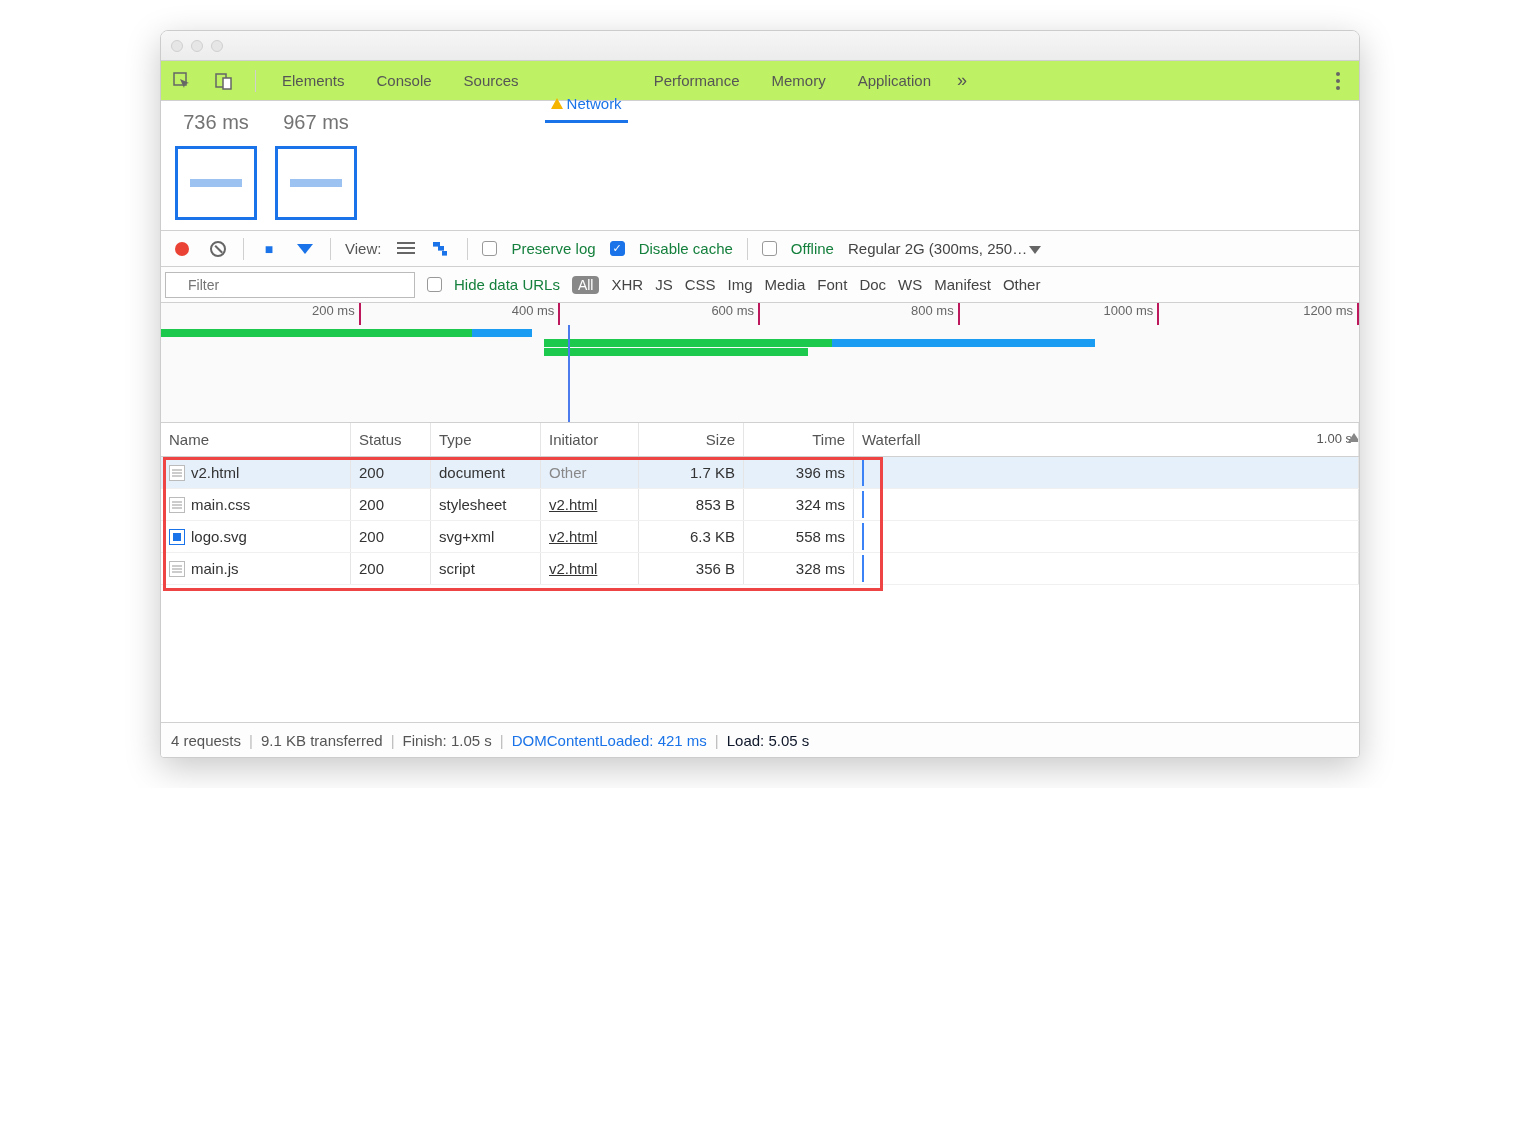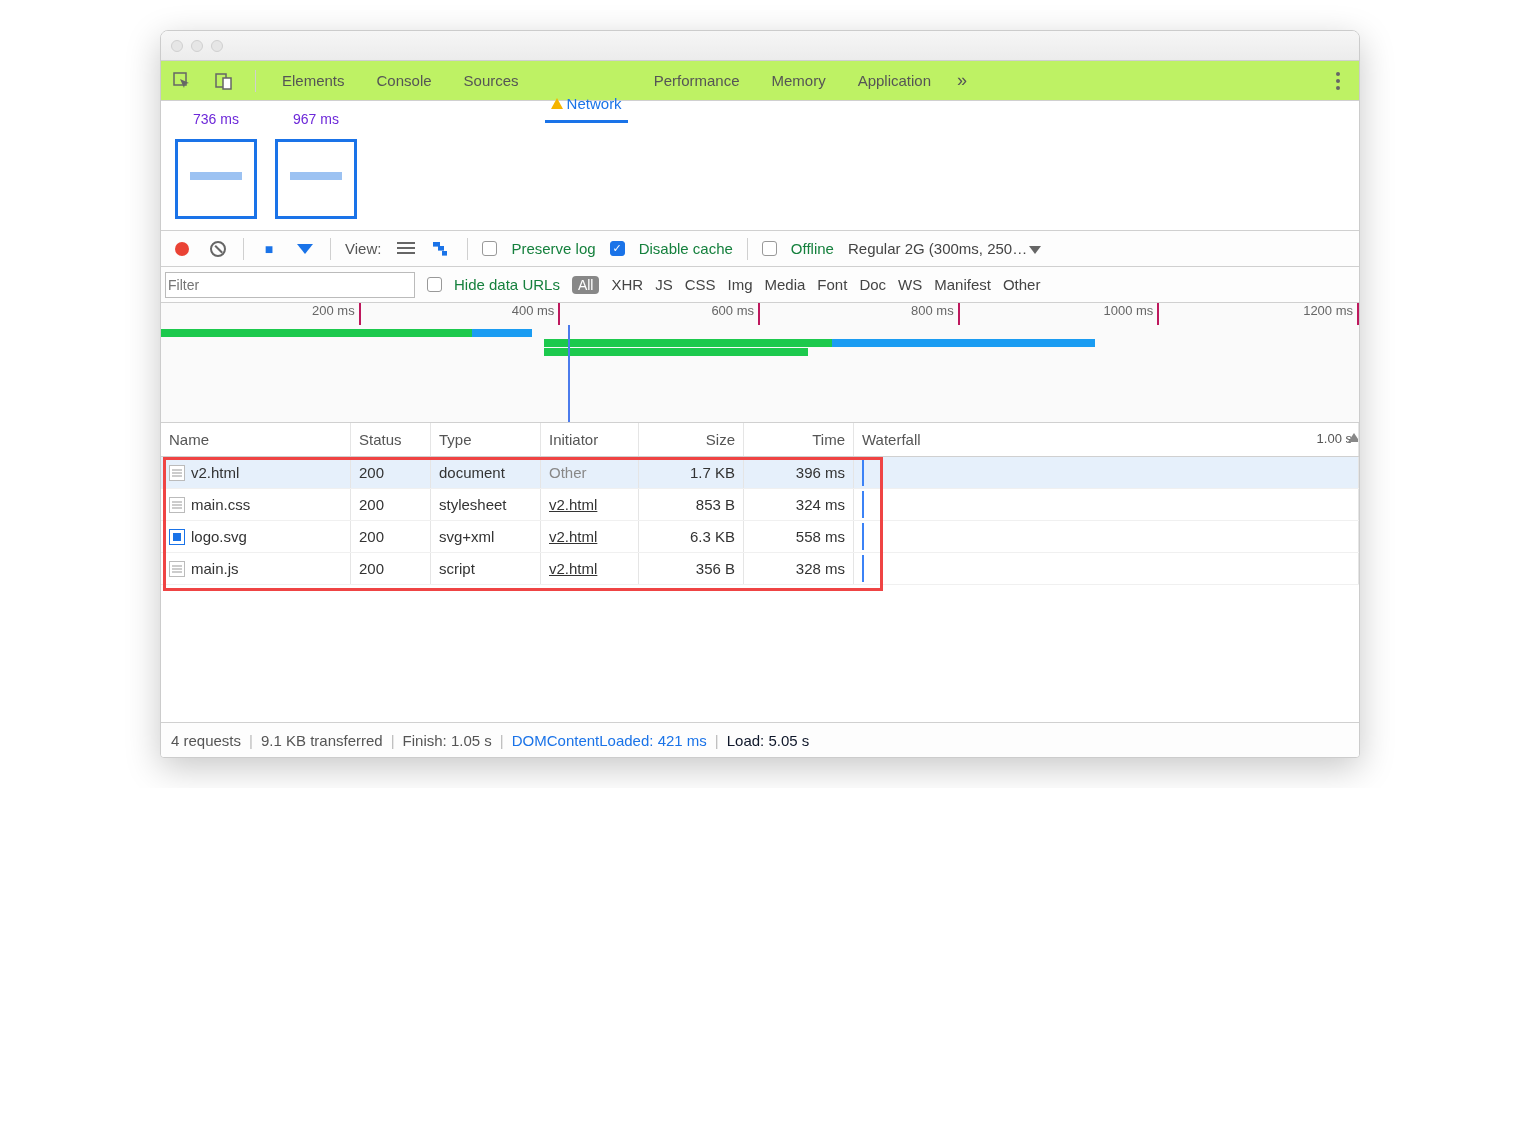--- a/index.html
+++ b/index.html
@@ -12,42 +12,42 @@
 .tabs { display:flex; align-items:center; height:40px; border-bottom:1px solid #d0d0d0; padding:0 10px; gap:20px; background:#bef264;}
 .tab { color:#555; padding:8px 6px; cursor:pointer; white-space:nowrap;}
 .tab.active { color:#1a73e8; border-bottom:3px solid #1a73e8; margin-bottom:-1px; font-weight:400;margin-top:48px;}
 .tab .warnico { display:inline-block; width:0;height:0;border-left:6px solid transparent;border-right:6px solid transparent;border-bottom:11px solid #f5b400; vertical-align:baseline; margin-right:4px;}
 .icon-btn { width:22px;height:22px; display:inline-flex;align-items:center;justify-content:center; cursor:pointer; color:#555;}
 .overflow { font-size:18px; color:#555;}
 .kebab { display:flex;flex-direction:column;gap:3px;}
 .kebab span{width:4px;height:4px;border-radius:50%;background:#666;}
 .filmstrip { display:flex; gap:18px; padding:10px 14px; height:130px; border-bottom:1px solid #d0d0d0;}
 .frame { display:flex;flex-direction:column;align-items:center;}
-.frame-label{font-size:14px;color:#6d28d9;margin-bottom:12px;}
+.frame-label{font-size:20px;color:#737373;margin-bottom:12px;}
 .thumb{width:82px;height:80px;border:3px solid #1a73e8;background:#fff;position:relative;}
 .thumb::after{content:"";position:absolute;left:12px;right:12px;top:30px;height:8px;background:#9cc2f2;}
 .toolbar{display:flex;align-items:center;height:36px;border-bottom:1px solid #d0d0d0;padding:0 10px;gap:14px;background:#fdfdfd;}
 .rec{width:14px;height:14px;border-radius:50%;background:#ea4335;}
 .ban{width:16px;height:16px;border:2px solid #666;border-radius:50%;position:relative;}
 .ban::after{content:"";position:absolute;left:1px;right:1px;top:50%;height:2px;background:#666;transform:rotate(45deg) translateY(-50%);}
 .sep{width:1px;height:22px;background:#d0d0d0;}
 .cam{color:#1a73e8;font-size:14px;}
 .funnel{width:0;height:0;border-left:8px solid transparent;border-right:8px solid transparent;border-top:10px solid #1a73e8;}
 .viewlabel{color:#555;}
 .viewbtn{width:18px;height:14px;}
 .vb1{background:repeating-linear-gradient(#666,#666 2px,transparent 2px,transparent 5px);}
 .vb2{background:linear-gradient(90deg,#1a73e8 40%,transparent 40%),linear-gradient(90deg,transparent 30%,#1a73e8 30%,#1a73e8 60%,transparent 60%),linear-gradient(90deg,transparent 50%,#1a73e8 50%,#1a73e8 80%,transparent 80%);background-size:100% 33%;background-repeat:no-repeat;background-position:0 0,0 50%,0 100%;}
 .chk{width:15px;height:15px;border:1px solid #999;border-radius:3px;display:inline-flex;align-items:center;justify-content:center;background:#fff;}
 .chk.on{background:#1a73e8;border-color:#1a73e8;color:#fff;}
 .chk.on::after{content:"✓";font-size:11px;line-height:1;}
 .tlabel{color:#15803d;white-space:nowrap;}
 .throttle{color:#444;white-space:nowrap;overflow:hidden;}
 .tri{display:inline-block;width:0;height:0;border-left:6px solid transparent;border-right:6px solid transparent;border-top:8px solid #666;margin-left:2px;vertical-align:middle;}
 .filterbar{display:flex;align-items:center;height:36px;border-bottom:1px solid #d0d0d0;padding:0 4px;gap:12px;background:#fdfdfd;}
-.filterinput{width:250px;height:26px;border:1px solid #bbb;padding:0 2px;font-size:14px;color:#888;}
+.filterinput{width:250px;height:26px;border:1px solid #bbb;padding:0 22px;font-size:14px;color:#888;}
 .pill{background:#888;color:#fff;border-radius:4px;padding:1px 6px;font-size:14px;}
 .ftype{color:#444;cursor:pointer;}
 .overview{height:120px;border-bottom:1px solid #d0d0d0;position:relative;background:#fafafa;}
 .ticks{position:absolute;top:0;left:0;right:0;height:22px;display:flex;}
 .tick{flex:1;text-align:right;color:#666;font-size:13px;padding-right:4px;border-right:2px solid #be185d;}
 .ovbars{position:absolute;left:0;right:0;top:26px;height:22px;}
 .bar{position:absolute;height:8px;}
 .g{background:#1cc94d;}
 .b{background:#1a9cf2;}
 .table{display:flex;flex-direction:column;height:300px;border-bottom:1px solid #d0d0d0;position:relative;}

